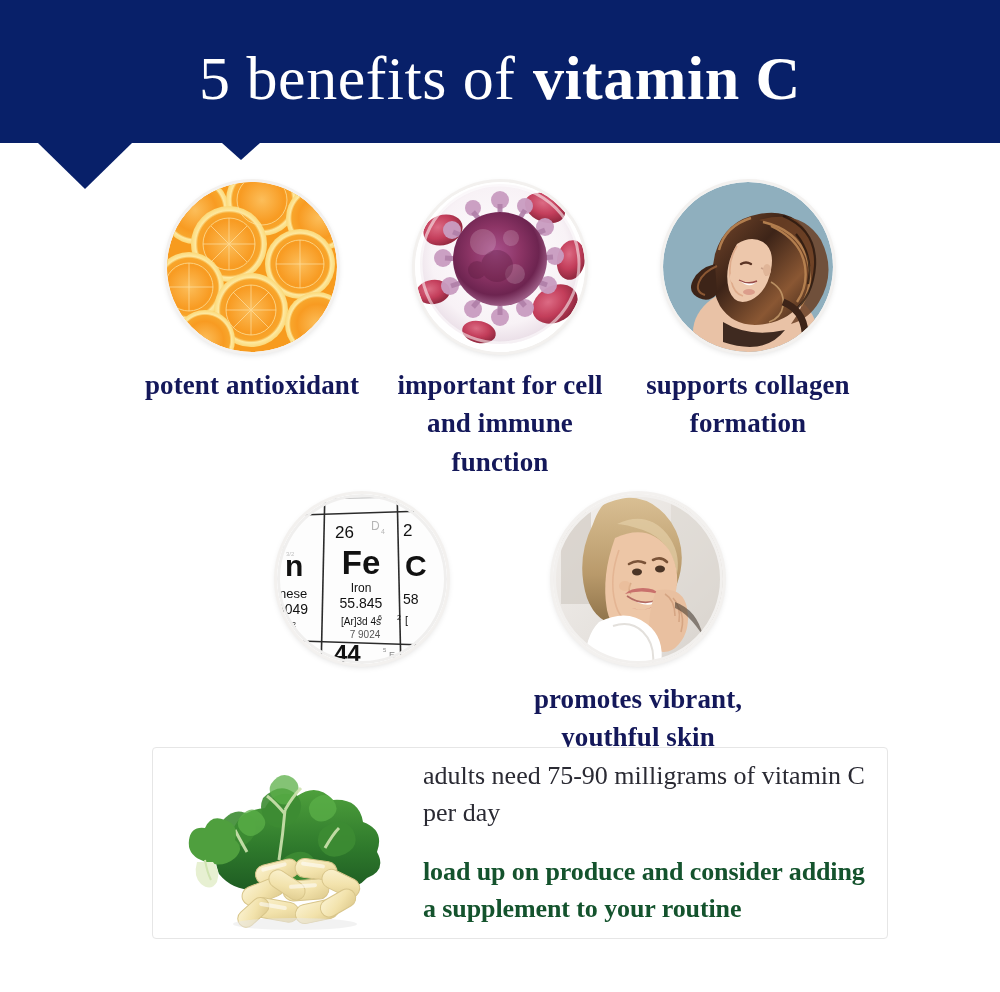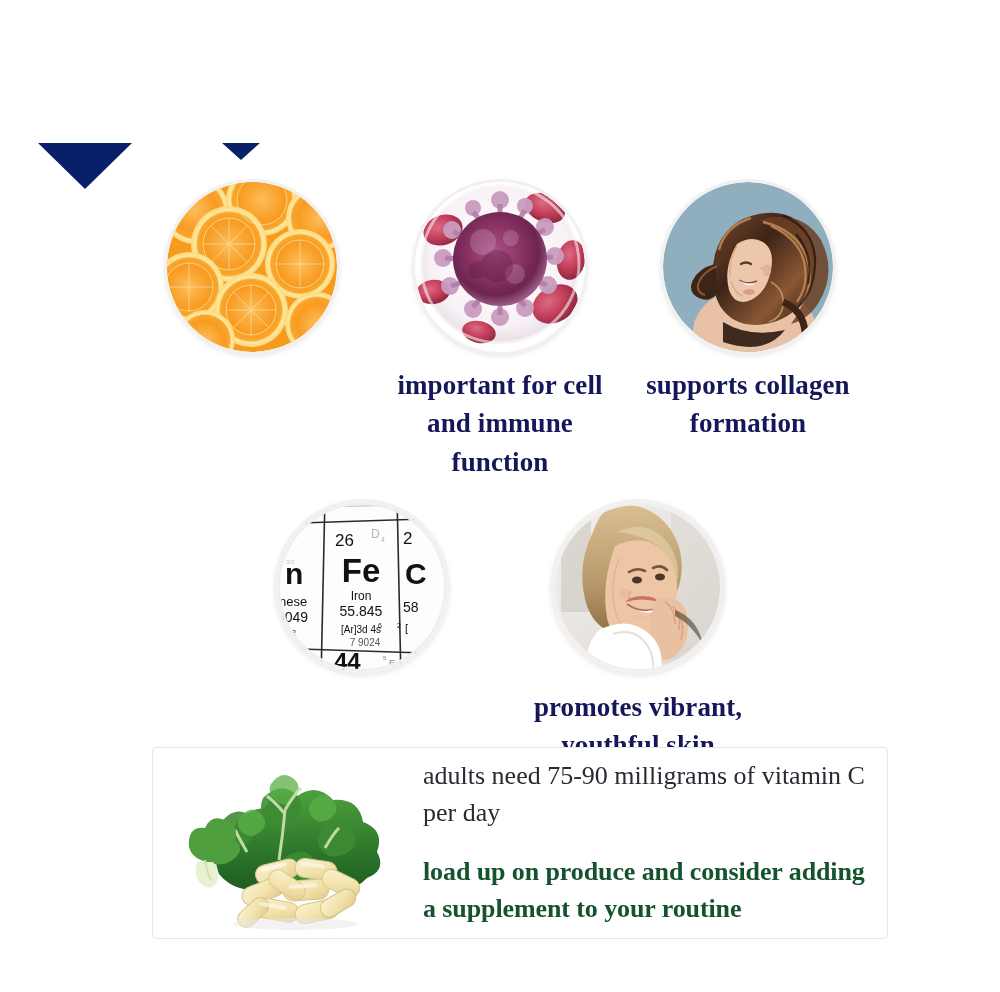--- a/index.html
+++ b/index.html
@@ -54,21 +54,21 @@
     display:flex;justify-content:center;
   }
   #row1{top:182px;}
   #row2{top:484px;}
 
   .benefit{
     width:232px;
     display:flex;flex-direction:column;align-items:center;
     margin:0 8px;
   }
-  #row2 .benefit{margin:18px 22px;}
+  #row2 .benefit{margin:10px 22px;}
 
   .circle{
     width:170px;height:170px;border-radius:50%;
     overflow:hidden;position:relative;
     box-shadow:0 0 0 3px #f3f1ef, 0 2px 7px rgba(0,0,0,.18);
     background:#fff;
     flex:none;
   }
   .circle svg{display:block;width:170px;height:170px;}
 
@@ -113,20 +113,26 @@
     font-size:26px;font-weight:bold;line-height:1.42;
     color:#14532d;
     letter-spacing:-.1px;
   }
 </style>
 </head>
 <body>
 
 <div class="page">
 
+  <div class="banner">
+    <div class="banner-title">
+      <span class="light">5 benefits of</span>
+      <span class="bold">vitamin C</span>
+    </div>
+  </div>
   <div class="notch-big"></div>
   <div class="notch-small"></div>
 
   <div class="grid-row" id="row1">
 
     <div class="benefit">
       <div class="circle">
         <svg viewBox="0 0 170 170">
           <defs>
             <clipPath id="cOr">
@@ -170,20 +176,21 @@
               <line x1="66" y1="110" x2="102" y2="146"></line>
                 <line x1="102" y1="110" x2="66" y2="146"></line>
               <line x1="133" y1="58" x2="133" y2="106"></line>
                 <line x1="109" y1="82" x2="157" y2="82"></line>
               <line x1="22" y1="81" x2="22" y2="129"></line>
                 <line x1="0" y1="105" x2="46" y2="105"></line>
             </g>
           </g>
         </svg>
       </div>
+      <div class="benefit-label">potent antioxidant</div>
     </div>
 
     <div class="benefit">
       <div class="circle">
         <svg viewBox="0 0 170 170">
           <defs>
             <clipPath id="cVi">
                 <circle cx="85" cy="85" r="85"></circle>
               </clipPath>
             <radialGradient id="gVir" cx="45%" cy="42%" r="58%">

